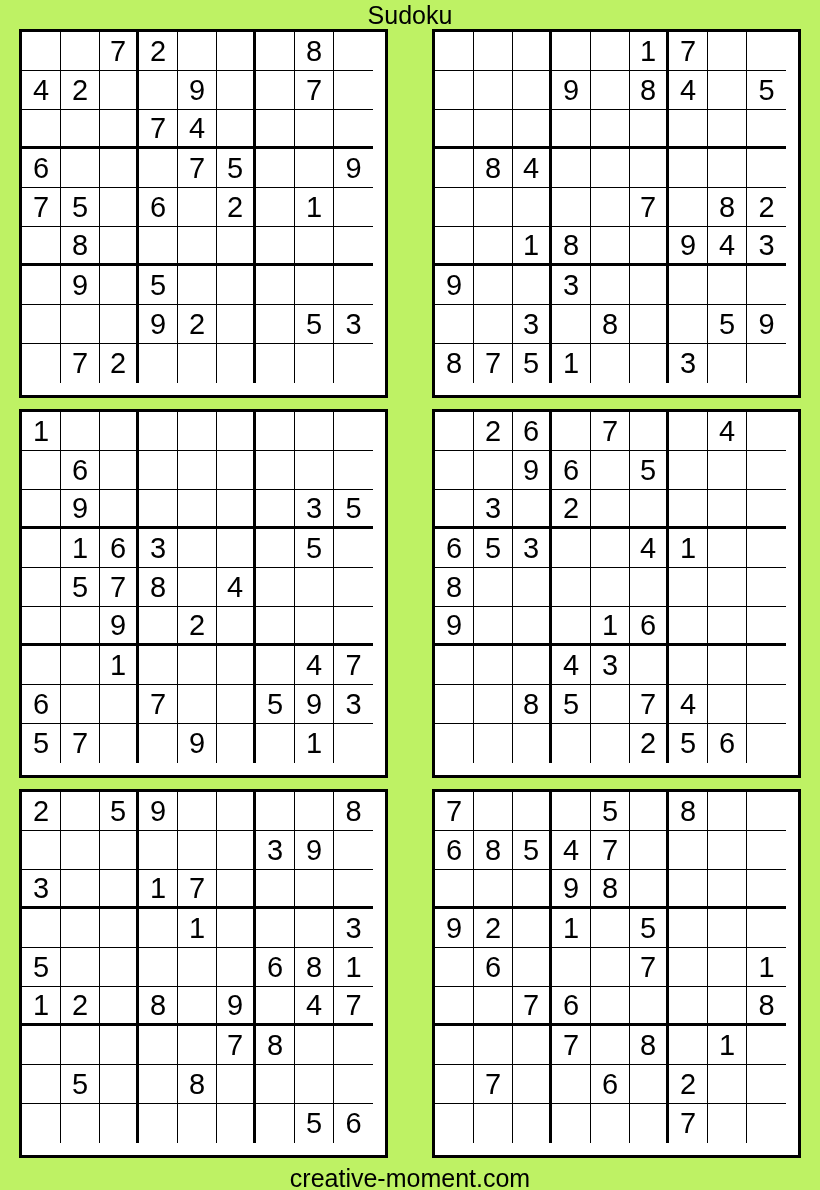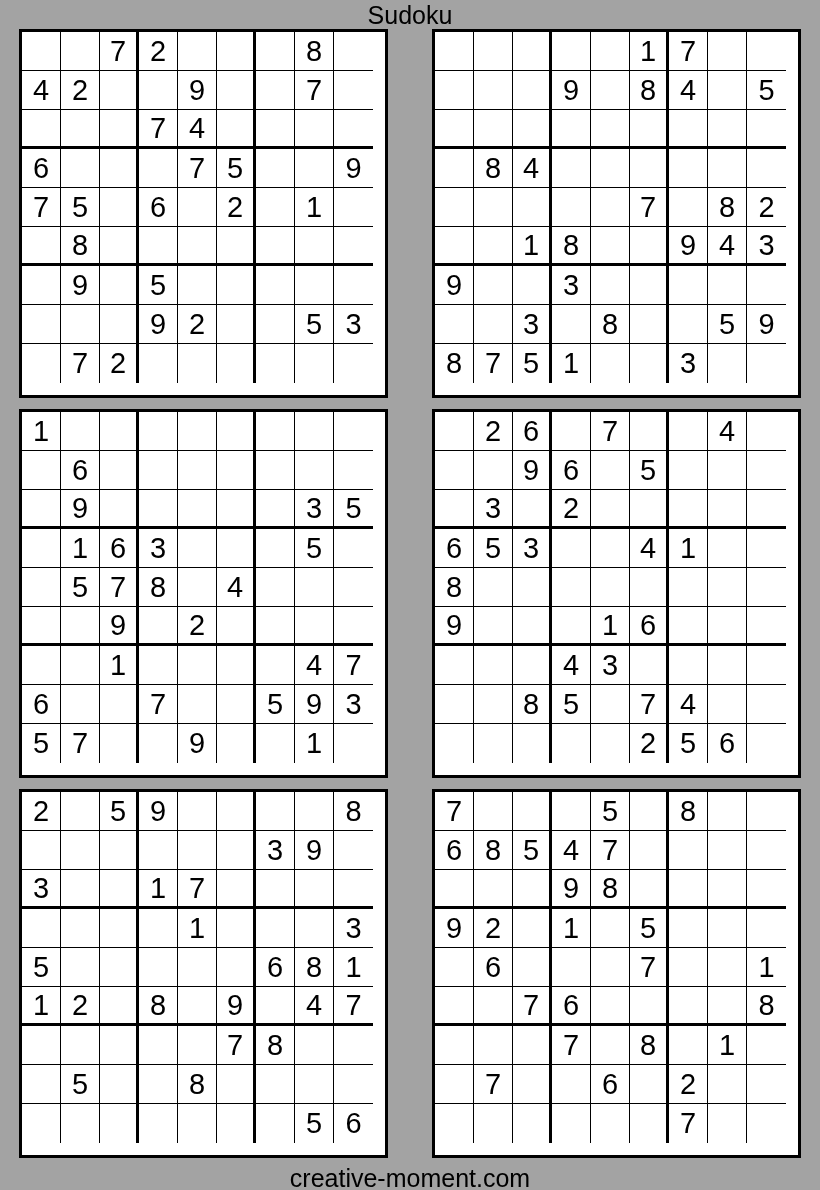--- a/index.html
+++ b/index.html
@@ -7,21 +7,21 @@
     margin: 0;
     padding: 0;
     background: #ffffff;
     font-family: "Liberation Sans", sans-serif;
     color: #000000;
   }
   .page {
     position: relative;
     width: 820px;
     height: 1190px;
-    background: #a3a3a3;
+    background: #bef264;
     overflow: hidden;
   }
   .title {
     margin-top: 1px;
     height: 28px;
     line-height: 28px;
     text-align: center;
     font-size: 25px;
     color: #000000;
   }

